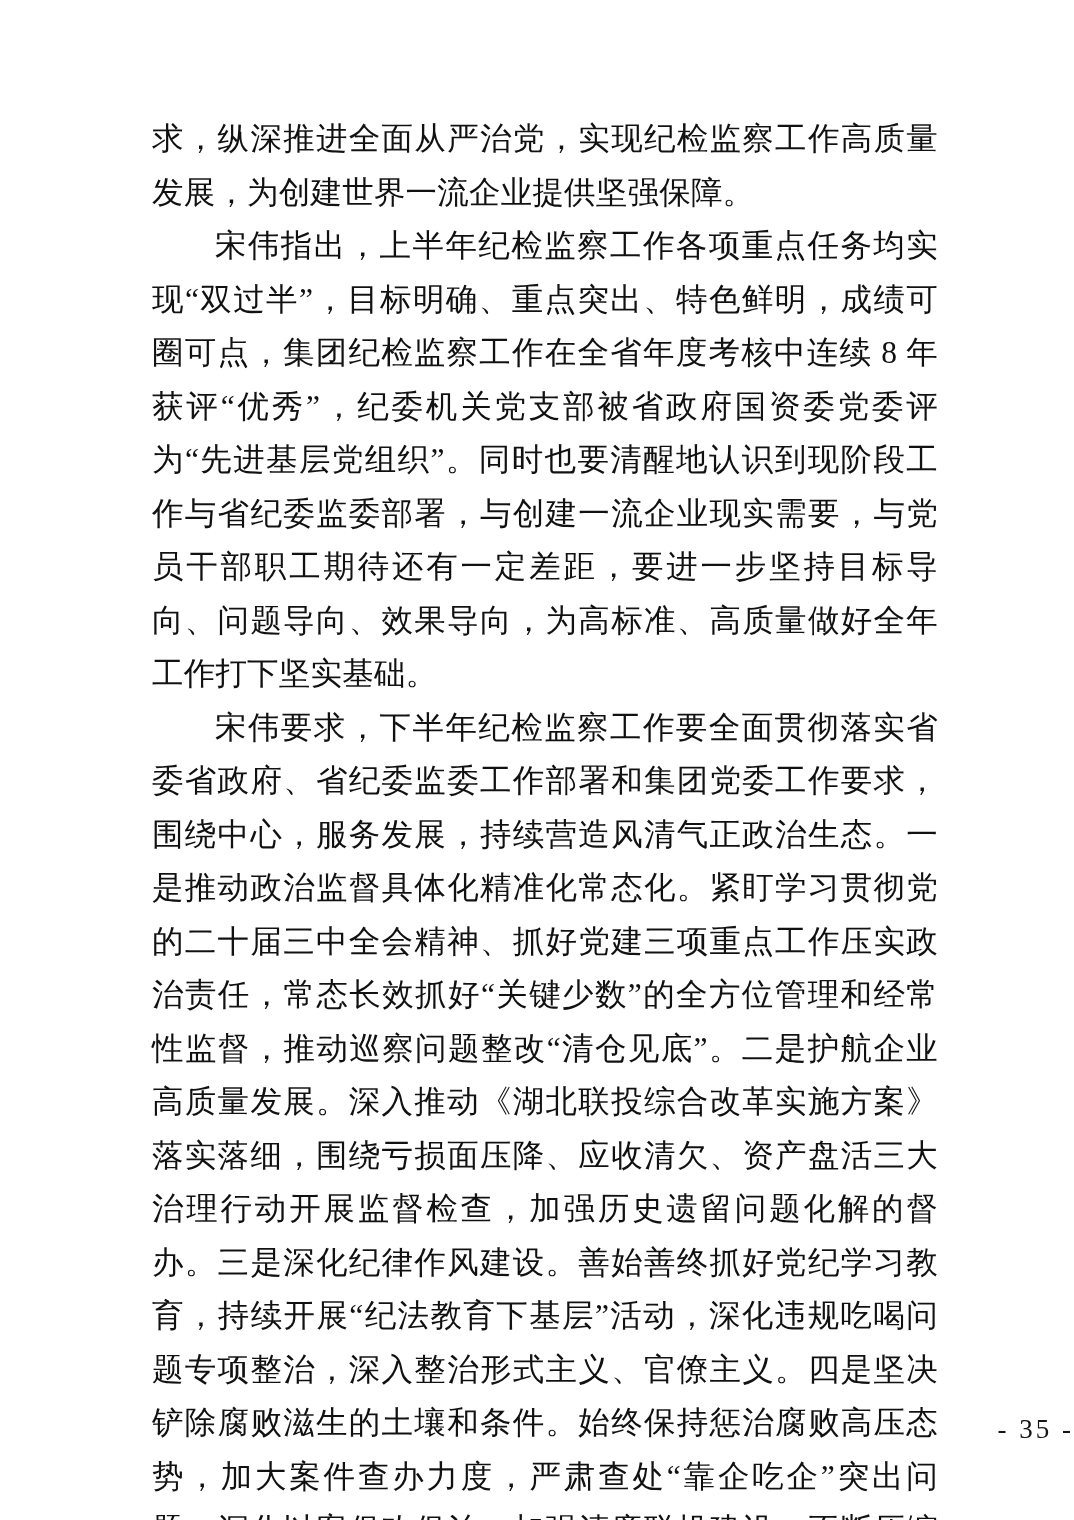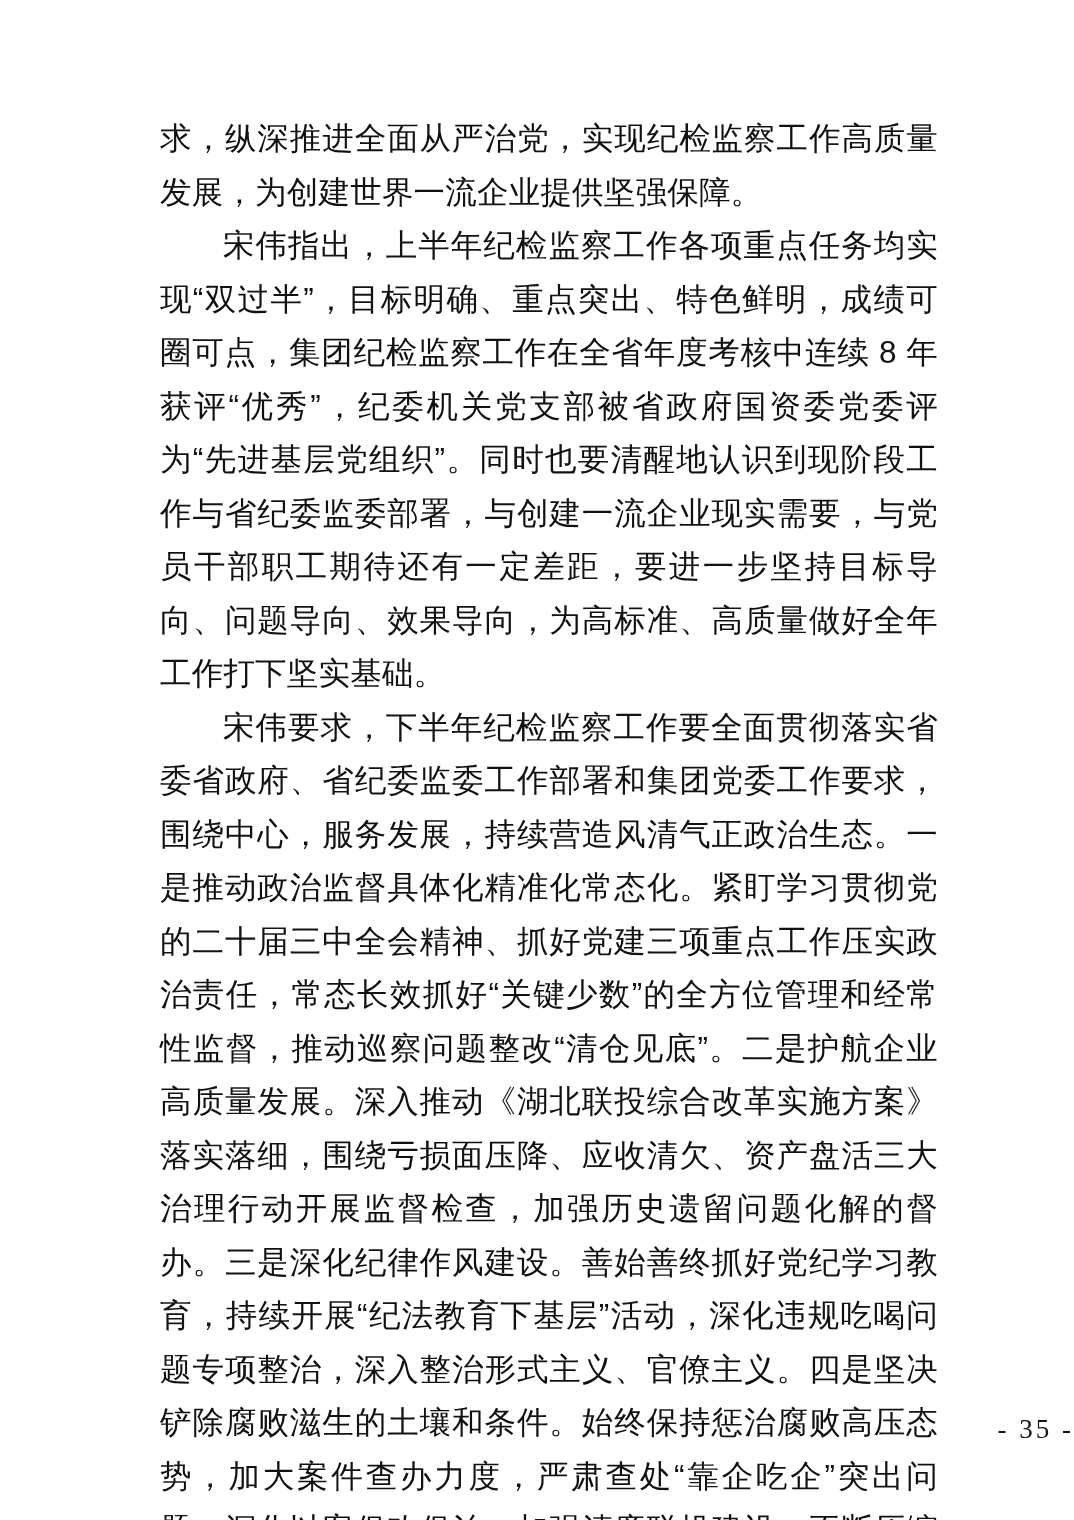--- a/index.html
+++ b/index.html
@@ -16,28 +16,28 @@
     overflow: hidden;
     font-family: "Liberation Serif", "DejaVu Serif", serif;
   }
   .content {
     position: absolute;
     left: 148px;
     top: 112px;
     width: 790px;
   }
   .para {
-    margin: 0 0 0 12px;
+    margin: 0 0 0 4px;
     font-size: 31.5px;
     line-height: 53.5px;
     color: #111111;
     text-align: justify;
     text-justify: inter-ideograph;
     letter-spacing: 0.2px;
-    font-family: Liberation Sans, sans-serif;
+    font-family: Liberation Serif, serif;
   }
   .para.indent {
     text-indent: 2em;
   }
   .footer {
     position: absolute;
     left: 0;
     top: 1414px;
     width: 1074px;
     text-align: right;

